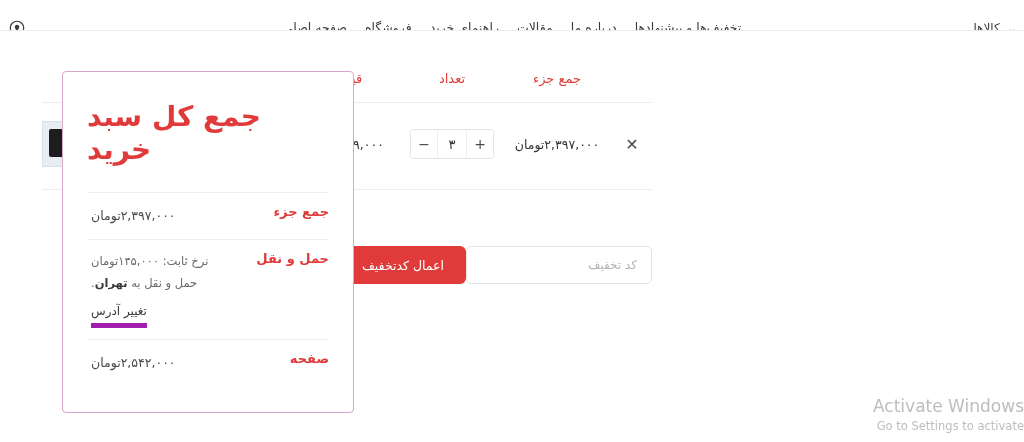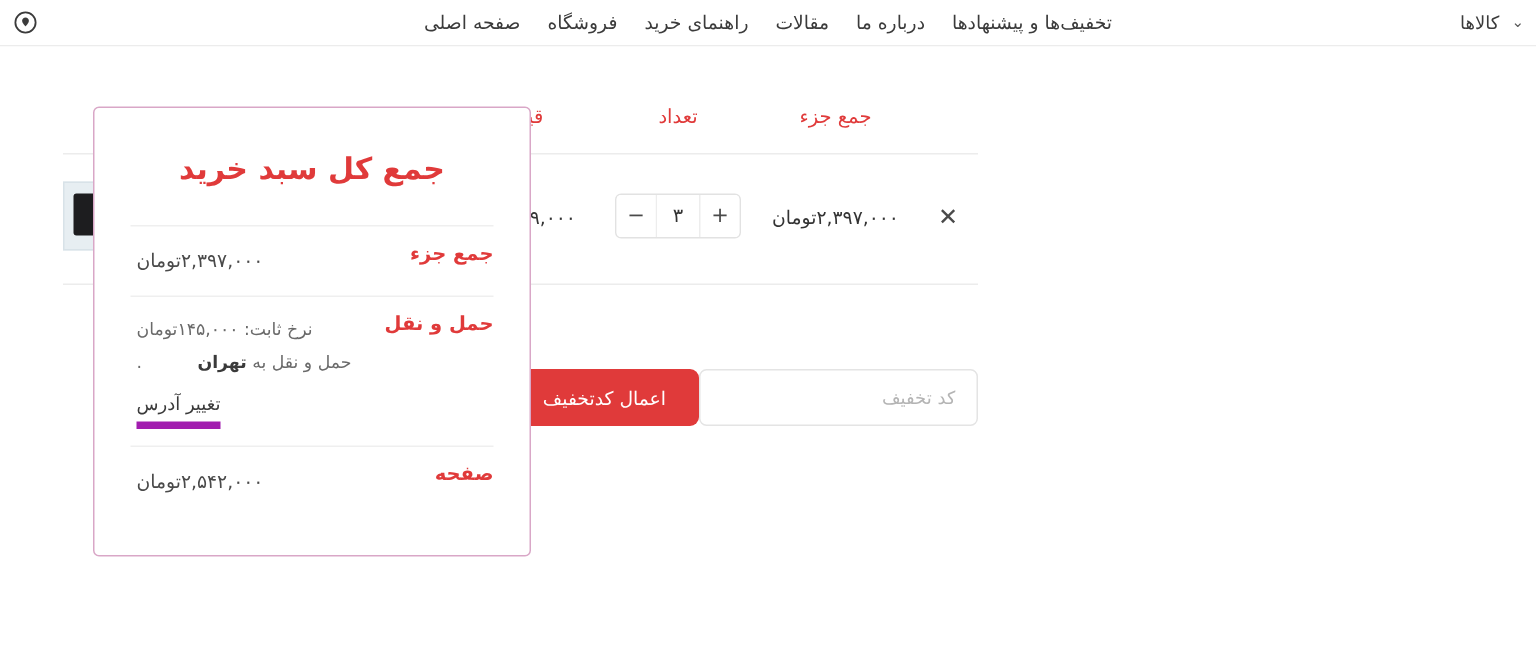--- a/index.html
+++ b/index.html
@@ -7,21 +7,21 @@
     margin: 0; padding: 0;
     width: 1024px; height: 442px;
     background: #ffffff;
     font-family: "DejaVu Sans", "Liberation Sans", sans-serif;
     overflow: hidden;
   }
   body { position: relative; }
 
   
   .topnav {
-    position: absolute; top: 0; left: 0; right: 0;
+    position: absolute; top: 13px; left: 0; right: 0;
     height: 30px;
     background: #ffffff;
     display: flex;
     flex-direction: row-reverse;
     align-items: center;
     justify-content: flex-start;
     padding: 0 6px;
     white-space: nowrap;
   }
   .nav-item {
@@ -227,23 +227,23 @@
     top: 40px;
     left: 62px;
     width: 292px;
     border: 1px solid #d9a7c7;
     border-radius: 4px;
     background: #fff;
     padding: 22px 24px 26px 24px;
   }
   .totals-title {
     color: #e03a3a;
-    font-size: 20px;
+    font-size: 28px;
     font-weight: bold;
-    text-align: center;
+    text-align: left;
     margin: 6px 0 26px 0;
   }
   .tot-row {
     display: flex;
     flex-direction: row;
     justify-content: space-between;
     align-items: flex-start;
     padding: 11px 0;
     border-top: 1px solid #efefef;
   }
@@ -256,21 +256,21 @@
   }
   .tot-value {
     color: #4a4a4a;
     font-size: 12.5px;
     text-align: left;
     line-height: 1.9;
     flex: 1 1 auto;
     padding-left: 4px;
   }
   .ship-line { display: block; font-size: 11.5px; color: #6a6a6a; }
-  .ship-line .bold { font-weight: bold; color: #3a3a3a; margin-left: 37px; }
+  .ship-line .bold { font-weight: bold; color: #3a3a3a; }
   .change-addr {
     display: inline-block;
     margin-top: 6px;
     font-size: 12px;
     color: #3a3a3a;
     border-bottom: 5px solid #a21caf;
     cursor: pointer;
   }
   .checkout-btn {
     display: block;
@@ -384,14 +384,18 @@
       </span>
     </div>
 
     <div class="tot-row">
       <span class="tot-label">صفحه</span>
       <span class="tot-value">۲,۵۴۲,۰۰۰تومان</span>
     </div>
 
   </div>
 
+  <div class="watermark">
+    <div class="wm-title">Activate Windows</div>
+    <div class="wm-sub">Go to Settings to activate</div>
+  </div>
 
 </div>
 
 </body></html>

